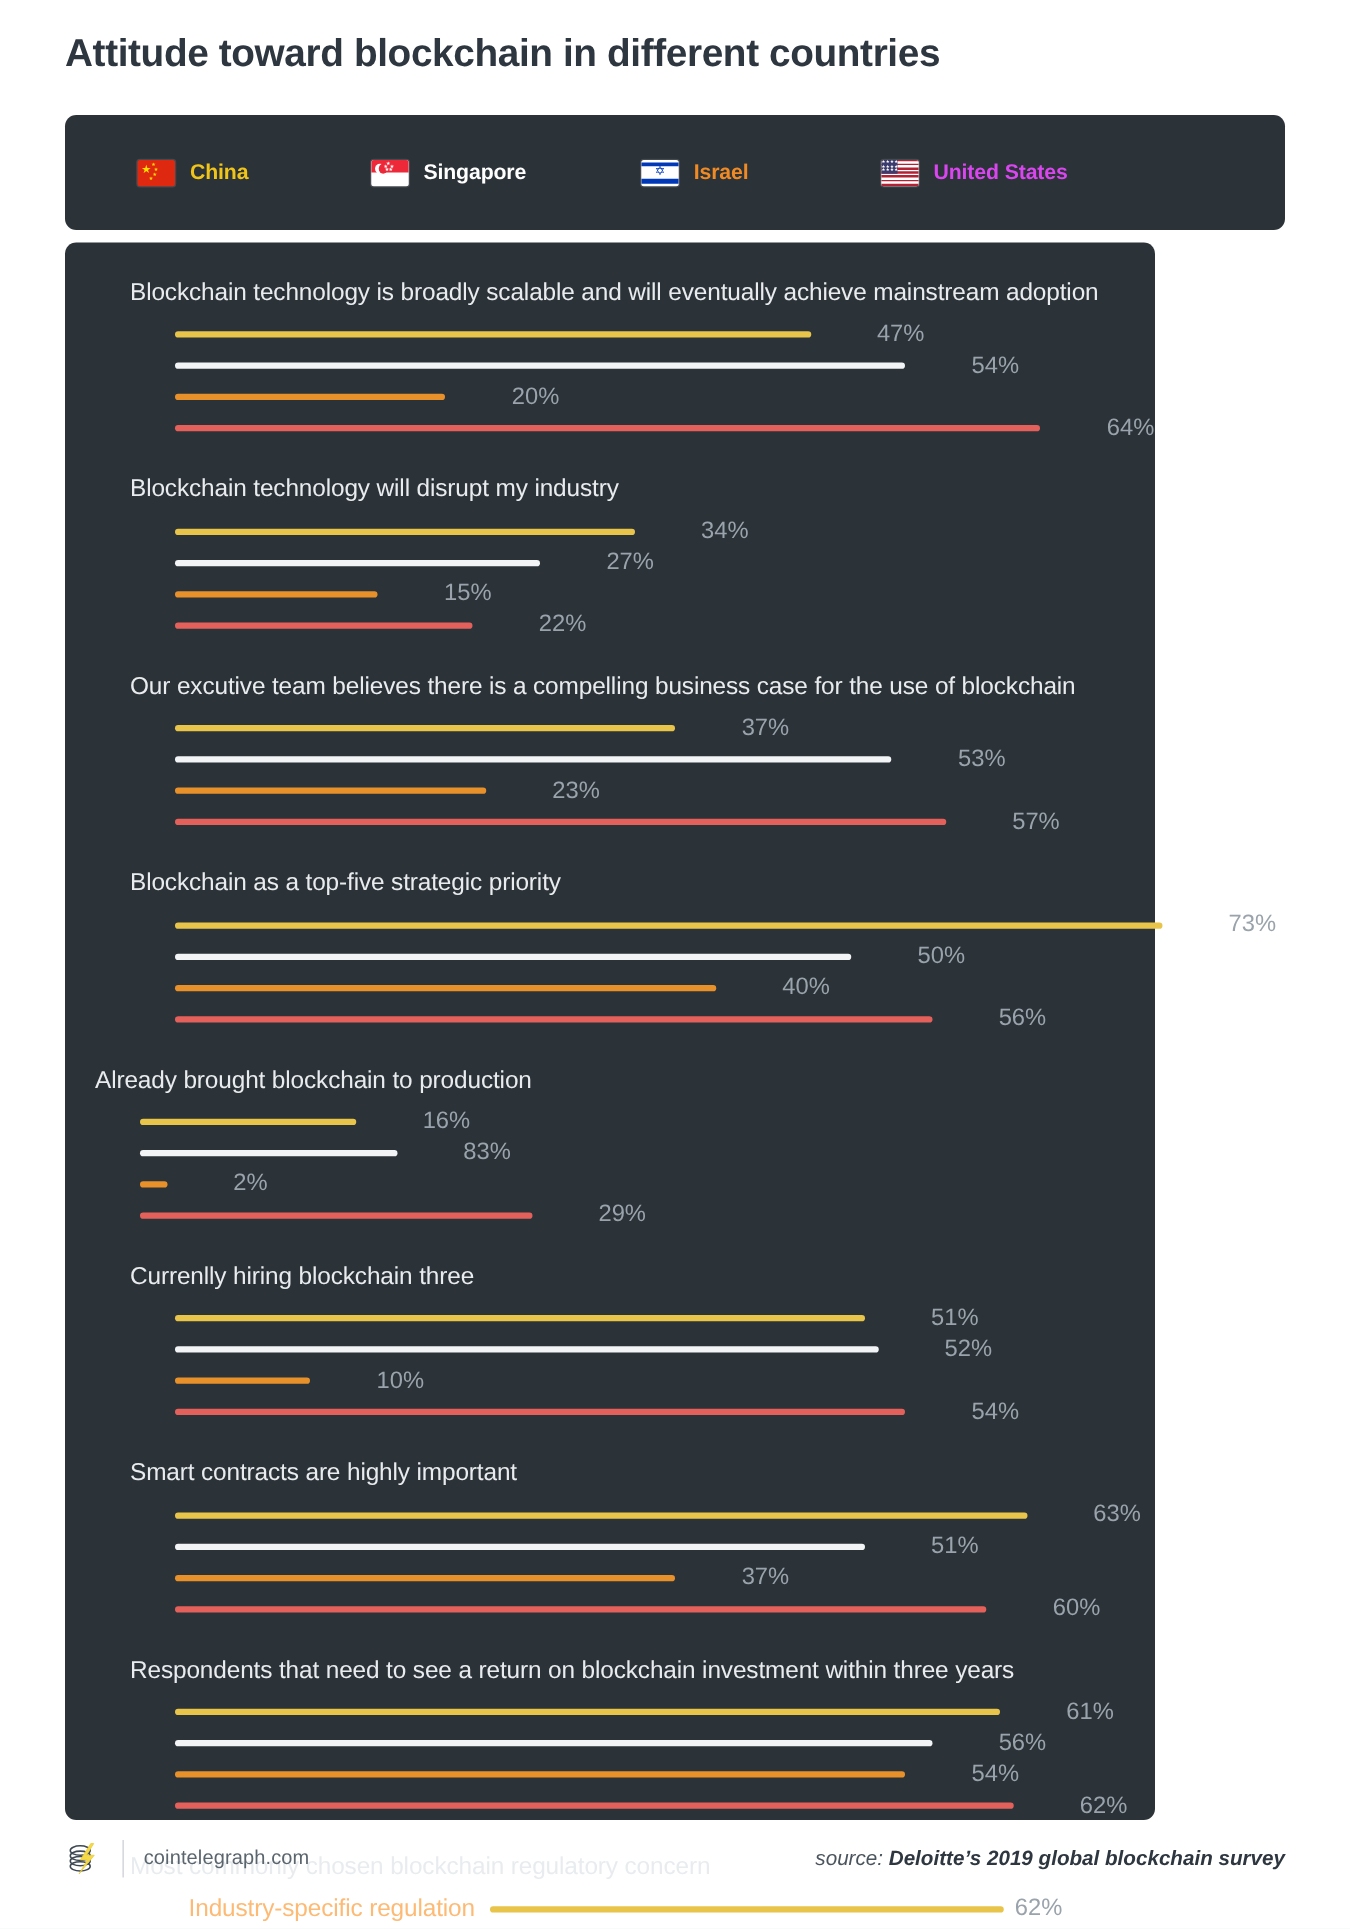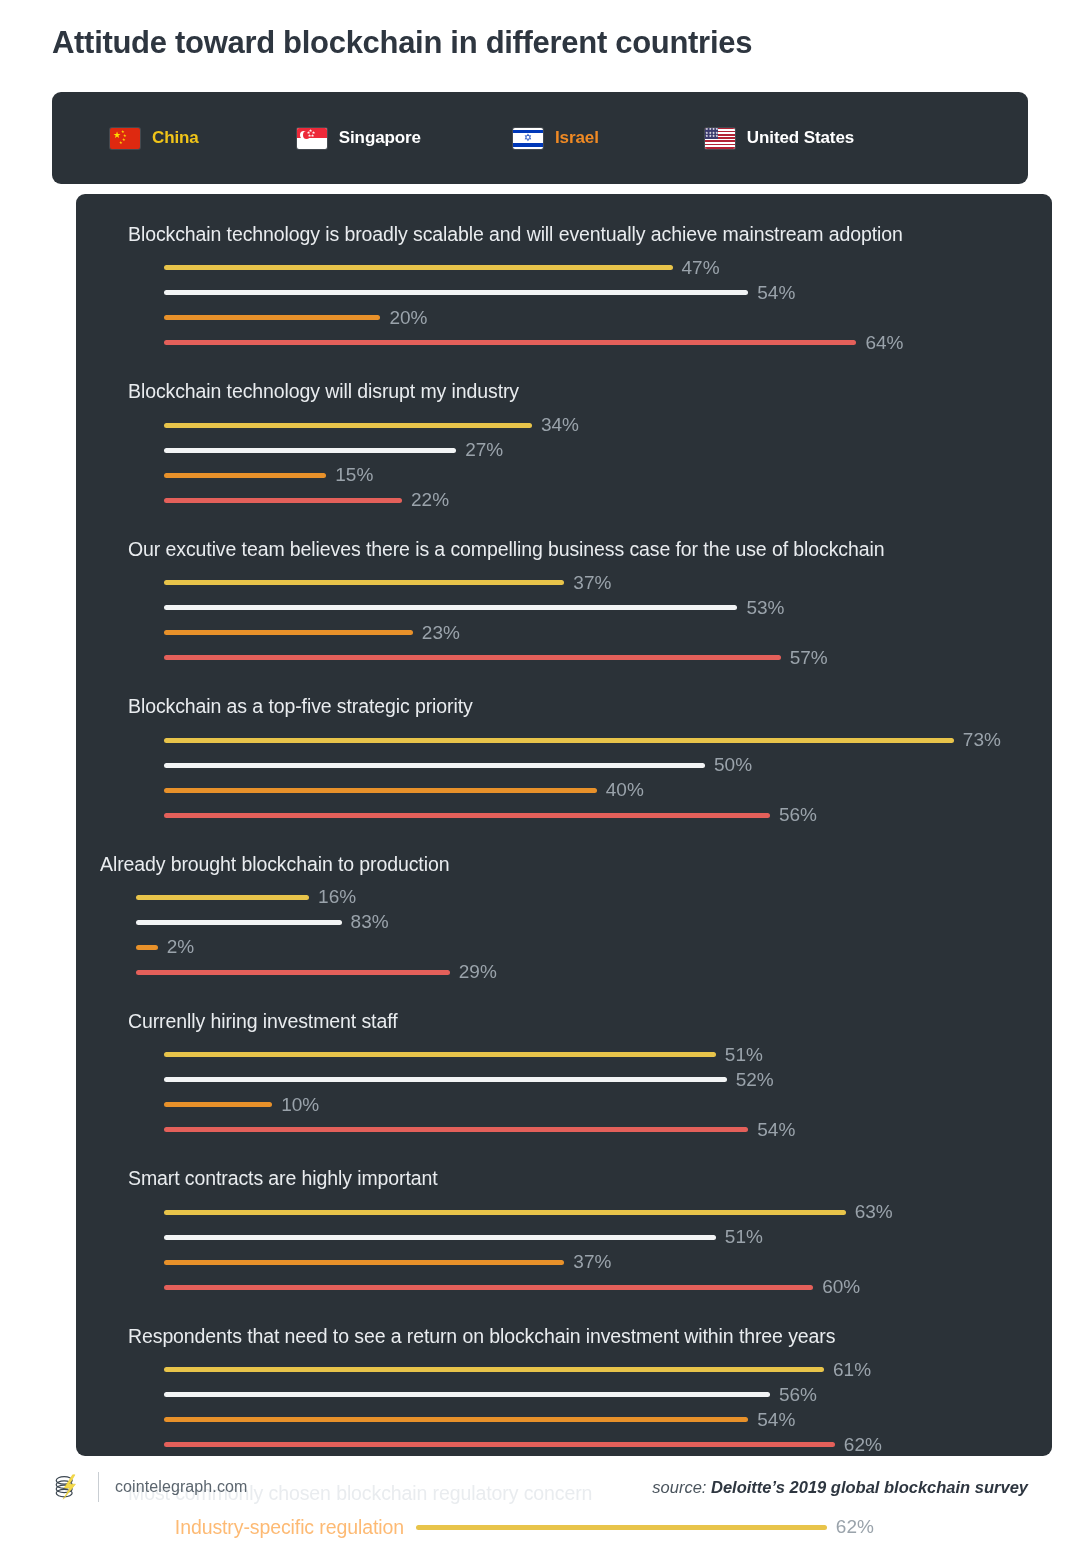--- a/index.html
+++ b/index.html
@@ -109,43 +109,43 @@
     position:absolute; left:0; top:0; width:13px; height:11.3px; background:#3c3b6e;
     color:#fff; font-size:3.5px; line-height:3.6px; letter-spacing:0.2px;
     padding: 0.5px 0 0 0.5px; overflow:hidden;
   }
 
   
   .chart-panel {
     position: absolute;
     left: 52px;
     top: 194px;
-    width: 976px;
+    width: 872px;
     height: 1262px;
     background: #2b3238;
     border-radius: 9px;
     padding: 28px 0 0 0;
-    margin-left: 24px;
   }
 
   .group { padding-left: 52px; position: relative; }
   .group-title {
     font-size: 19.5px;
     color: #e9ecef;
     line-height: 1.25;
     margin-bottom: 9px;
     letter-spacing: -0.1px;
   }
 
   
   .bar-row {
     display: flex;
     align-items: center;
     height: 25px;
     margin-left: 36px;
+    gap: 44px;
   }
   .bar {
     height: 5px;
     border-radius: 3px;
     flex: 0 0 auto;
   }
   .bar-value {
     font-size: 19px;
     color: #9aa3ab;
     margin-left: 9px;
@@ -236,21 +236,21 @@
       <span class="flag flag-us">
         <span class="usstripe" style="top:0"></span>
         <span class="usstripe" style="top:3.24px"></span>
         <span class="usstripe" style="top:6.48px"></span>
         <span class="usstripe" style="top:9.72px"></span>
         <span class="usstripe" style="top:12.96px"></span>
         <span class="usstripe" style="top:16.2px"></span>
         <span class="usstripe" style="top:19.44px"></span>
         <span class="canton">★★★★<br>★★★★<br>★★★★</span>
       </span>
-      <span class="legend-label" style="color:#ffffff">United States</span>
+      <span class="legend-label" style="color:#d946ef">United States</span>
     </div>
   </div>
 
   <div class="chart-panel" id="chart-panel">
       <div class="group" style="margin-bottom: 24px;">
         <div class="group-title">Blockchain technology is broadly scalable and will eventually achieve mainstream adoption</div>
         <div class="bar-row">
           <span class="bar" style="background: rgb(232, 196, 74); width: 508.54px;"></span>
           <span class="bar-value">47%</span>
         </div>
@@ -337,21 +337,21 @@
         <div class="bar-row">
           <span class="bar" style="background: rgb(232, 145, 42); width: 21.64px;"></span>
           <span class="bar-value">2%</span>
         </div>
         <div class="bar-row">
           <span class="bar" style="background: rgb(228, 96, 90); width: 313.78px;"></span>
           <span class="bar-value">29%</span>
         </div>
       </div>
       <div class="group" style="margin-bottom: 24px;">
-        <div class="group-title">Currenlly hiring investment staff</div>
+        <div class="group-title">Currenlly hiring blockchain three</div>
         <div class="bar-row">
           <span class="bar" style="background: rgb(232, 196, 74); width: 551.82px;"></span>
           <span class="bar-value">51%</span>
         </div>
         <div class="bar-row">
           <span class="bar" style="background: rgb(242, 244, 245); width: 562.64px;"></span>
           <span class="bar-value">52%</span>
         </div>
         <div class="bar-row">
           <span class="bar" style="background: rgb(232, 145, 42); width: 108.2px;"></span>

